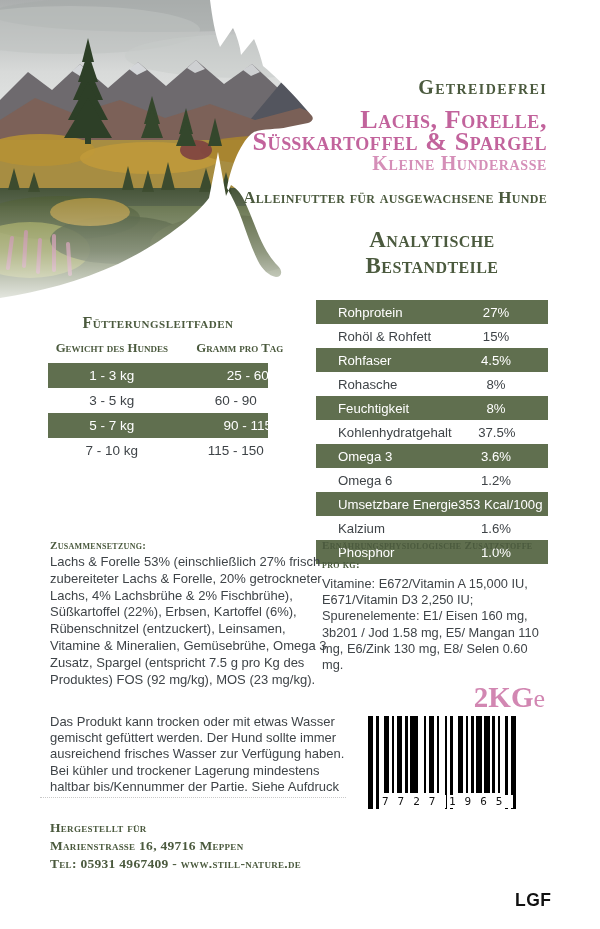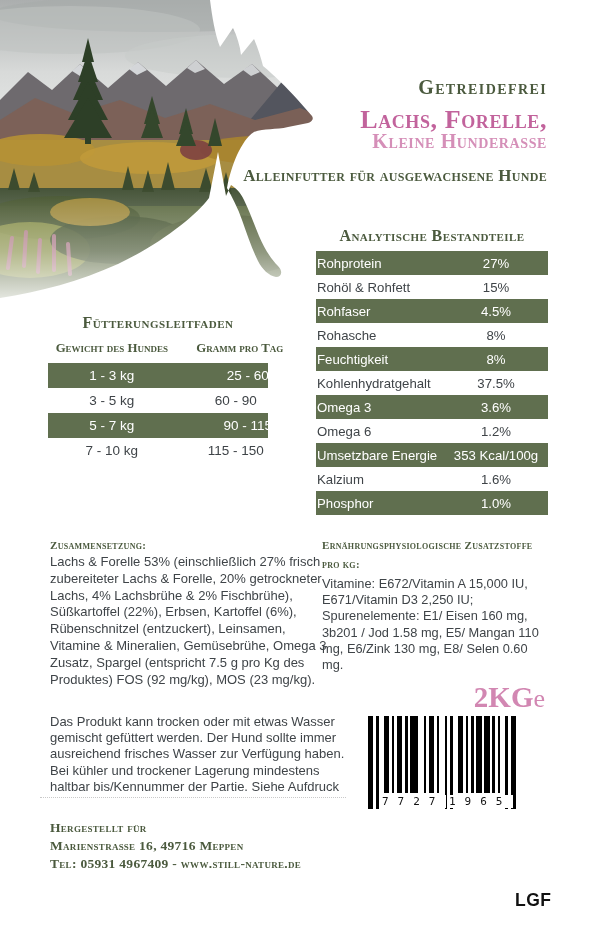--- a/index.html
+++ b/index.html
@@ -13,25 +13,25 @@
   
   #header{position:absolute;top:76px;right:53px;text-align:right;z-index:2;}
   .claim{font-size:20px;font-weight:700;color:#4b5a3e;letter-spacing:1.4px;}
   .p1,.p2{font-size:26px;font-weight:700;color:#c2639c;letter-spacing:.6px;line-height:22px;}
   .p1{margin-top:10px;}
   .breed{font-size:20px;font-weight:600;color:#d58fb8;letter-spacing:.6px;line-height:21px;}
   .subtitle{font-size:17px;font-weight:700;color:#4b5a3e;margin-top:14px;letter-spacing:.3px;}
 
   
   #analytical{position:absolute;left:316px;top:227px;width:232px;z-index:2;}
-  .a-title{text-align:center;font-size:16px;font-weight:700;color:#4b5a3e;margin-bottom:6px;letter-spacing:.4px;}
+  .a-title{text-align:center;font-size:23px;font-weight:700;color:#4b5a3e;margin-bottom:21px;letter-spacing:.4px;}
   .a-row{display:flex;align-items:center;height:24px;font-size:13.2px;}
   .a-row.green{background:#606f4f;color:#ffffff;}
   .a-row.white{background:#ffffff;color:#3f4448;}
-  .a-label{flex:1;padding-left:1px;white-space:nowrap;}
+  .a-label{flex:1;padding-left:1px;white-space:nowrap;margin-left:21px;}
   .a-value{width:92px;text-align:center;margin-right:6px;white-space:nowrap;}
 
   
   #feeding{position:absolute;left:48px;top:314px;width:220px;z-index:2;}
   .f-title{text-align:center;font-size:16px;font-weight:700;color:#4b5a3e;letter-spacing:.5px;}
   .f-head{display:grid;grid-template-columns:58% 42%;margin-top:9px;font-size:12.8px;font-weight:700;color:#4b5a3e;}
   .f-head span{text-align:center;white-space:nowrap;}
   .f-head span:last-child{transform:translateX(18px);}
   .f-body{margin-top:7px;}
   .f-row{display:grid;grid-template-columns:58% 42%;height:25px;align-items:center;font-size:13.5px;text-align:center;}
@@ -158,20 +158,21 @@
           <path d="M186,120 L196,146 L176,146 Z"></path>
         <path d="M215,118 L222,146 L208,146 Z"></path>
       </g>
     </g>
   </svg>
 </div>
 
 <div id="header">
   <div class="sc claim">Getreidefrei</div>
   <div class="sc p1">Lachs, Forelle,</div>
+  <div class="sc p2">Süßkartoffel &amp; Spargel</div>
   <div class="sc breed">Kleine Hunderasse</div>
   <div class="sc subtitle">Alleinfutter für ausgewachsene Hunde</div>
 </div>
 
 <div id="analytical">
   <div class="sc a-title">Analytische Bestandteile</div>
   <div>
       <div class="a-row green">
         <span class="a-label">Rohprotein</span>
         <span class="a-value">27%</span>

